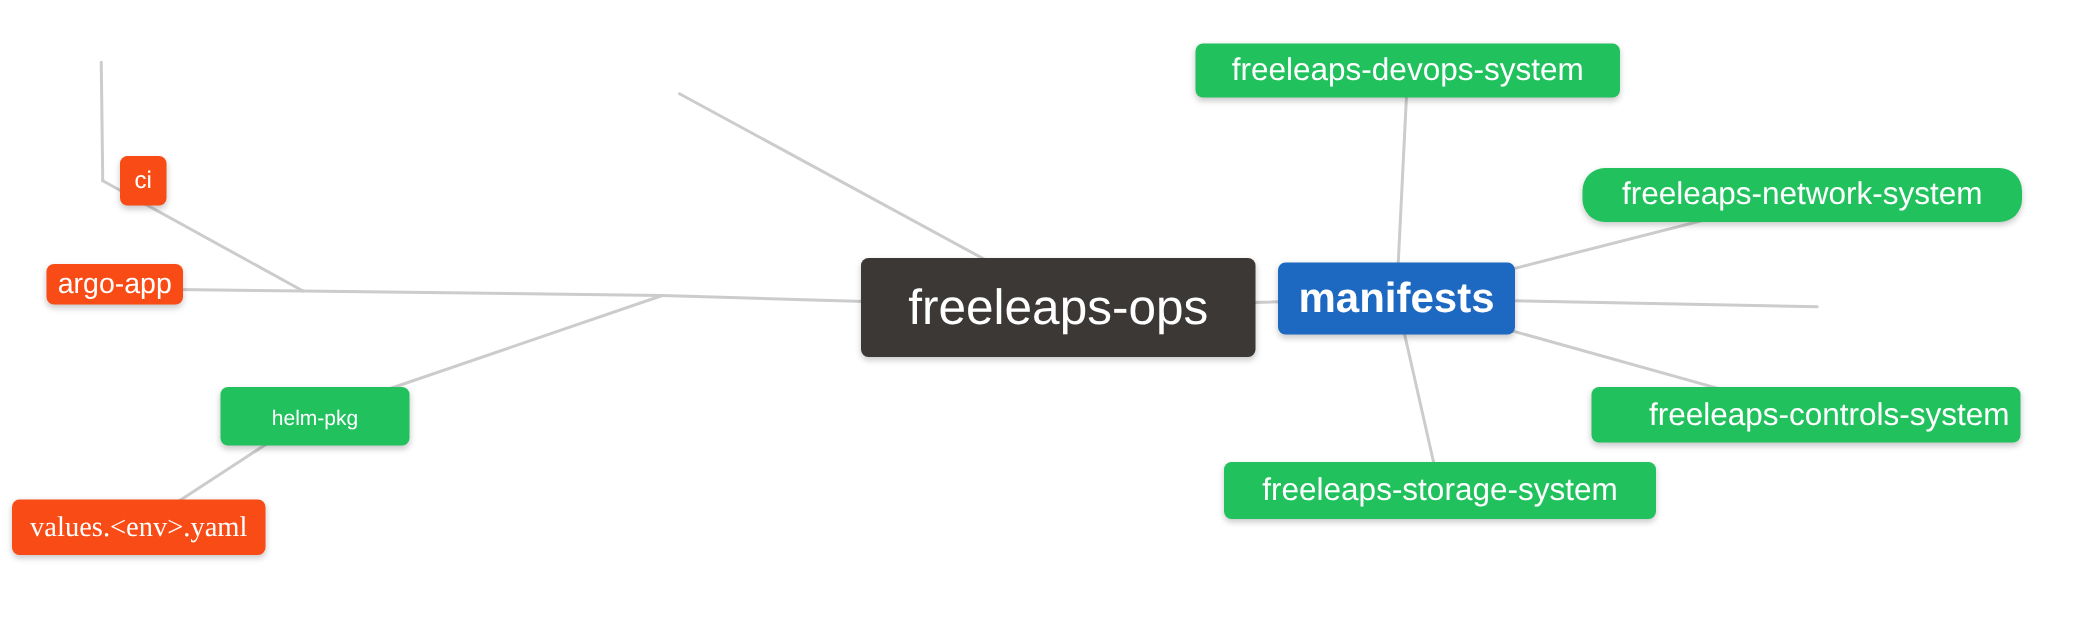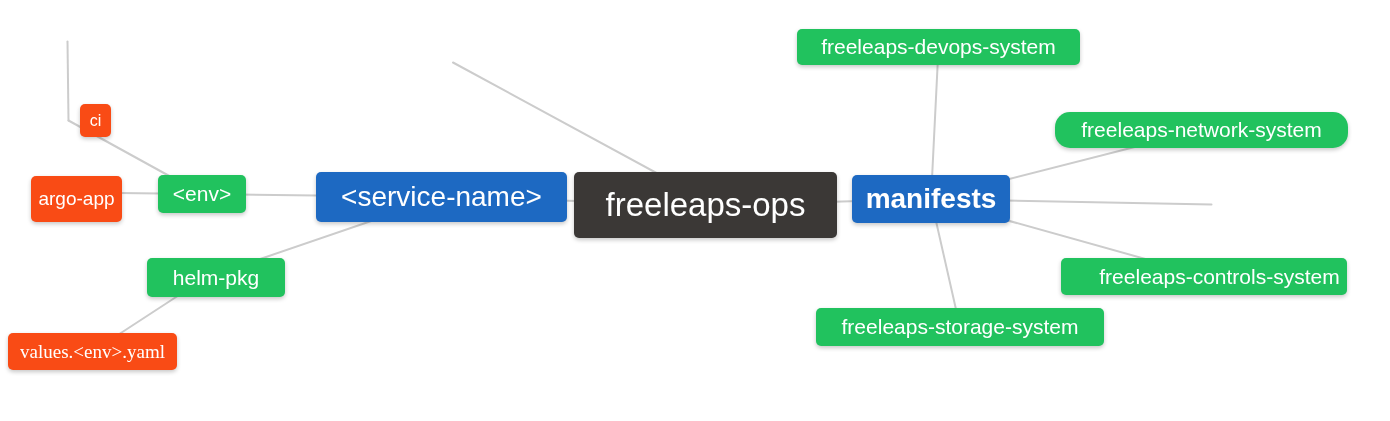--- a/index.html
+++ b/index.html
@@ -59,32 +59,30 @@
     <line x1="931" y1="199" x2="938.5" y2="47"></line>
     <line x1="931" y1="199" x2="1201.5" y2="130"></line>
     <line x1="931" y1="199" x2="1211.5" y2="204.5"></line>
     <line x1="931" y1="199" x2="1208" y2="276.5"></line>
     <line x1="931" y1="199" x2="960" y2="327"></line>
   </svg>
 
 
   <div class="node n-red" style="left:53px;   top:104px; width:31px;  height:33px; font-size:16px;margin-left:27px;">ci</div>
 
-  <div class="node n-red" style="left:31px;   top:176px; width:91px;  height:46px; font-size:19px;">argo-app</div>
-
-  <div class="node n-green" style="left:158px;  top:175px; width:88px;  height:38px; font-size:21px;">&lt;env&gt;</div>
+  <div class="node n-red" style="left:31px;   top:176px; width:91px;  height:27px; font-size:19px;">argo-app</div>
 
 
-  <div class="node n-blue" style="left:316px;  top:172px; width:251px; height:50px; font-size:28px;">&lt;service-name&gt;</div>
+
 
   <div class="node n-root" style="left:574px;  top:172px; width:263px; height:66px; font-size:33px;">freeleaps-ops</div>
 
   <div class="node n-blue" style="left:852px;  top:175px; width:158px; height:48px; font-size:28px;font-weight:bold;">manifests</div>
 
-  <div class="node n-green" style="left:147px;  top:258px; width:138px; height:39px; font-size:21px;">helm-pkg</div>
+  <div class="node n-green" style="left:147px;  top:258px; width:126px; height:39px; font-size:14px;">helm-pkg</div>
 
   <div class="node n-red" style="left:8px;    top:333px; width:169px; height:37px; font-size:19px;font-family:Liberation Serif, serif;">values.&lt;env&gt;.yaml</div>
 
   <div class="node n-green" style="left:797px;  top:29px;  width:283px; height:36px; font-size:21px;">freeleaps-devops-system</div>
 
   <div class="node n-green" style="left:1055px; top:112px; width:293px; height:36px; font-size:21px;border-radius:15px;">freeleaps-network-system</div>
 
 
   <div class="node n-green" style="left:1061px; top:258px; width:286px; height:37px; font-size:21px;padding-left:31px;">freeleaps-controls-system</div>
 

